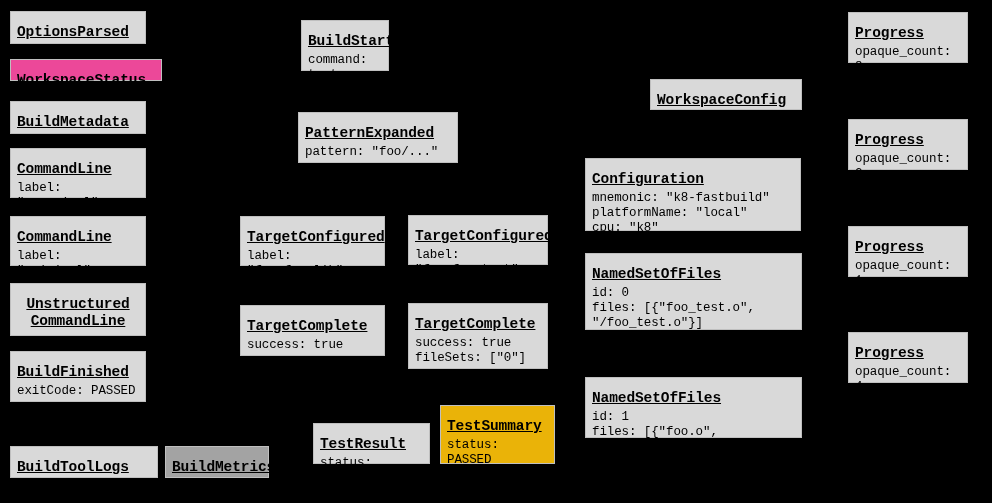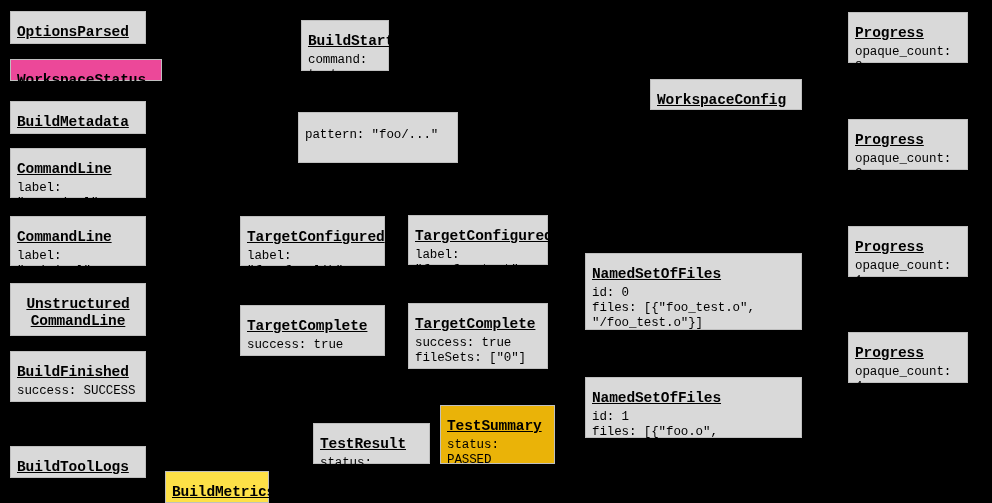--- a/index.html
+++ b/index.html
@@ -61,33 +61,34 @@
     <div class="node" style="left: 10px; top: 216px; width: 136px; height: 50px; background: rgb(217, 217, 217); border-color: rgb(191, 191, 191); color: rgb(0, 0, 0);">
       <div class="node-title">CommandLine</div>
       <div class="node-attrs">label: "original"</div>
     </div>
     <div class="node title-only" style="left: 10px; top: 283px; width: 136px; height: 53px; background: rgb(217, 217, 217); border-color: rgb(191, 191, 191); color: rgb(0, 0, 0); text-align: center;">
       <div class="node-title">Unstructured
 CommandLine</div>
     </div>
     <div class="node" style="left: 10px; top: 351px; width: 136px; height: 51px; background: rgb(217, 217, 217); border-color: rgb(191, 191, 191); color: #000000;">
       <div class="node-title">BuildFinished</div>
-      <div class="node-attrs">success: SUCCESS</div>
+      <div class="node-attrs">exitCode: PASSED</div>
     </div>
-    <div class="node title-only" style="left: 10px; top: 446px; width: 136px; height: 32px; background: rgb(217, 217, 217); border-color: rgb(191, 191, 191); color: rgb(0, 0, 0);">
+    <div class="node title-only" style="left: 10px; top: 446px; width: 148px; height: 32px; background: rgb(217, 217, 217); border-color: rgb(191, 191, 191); color: rgb(0, 0, 0);">
       <div class="node-title">BuildToolLogs</div>
     </div>
-    <div class="node title-only" style="left: 165px; top: 446px; width: 104px; height: 32px; background: #fde047; border-color: rgb(191, 191, 191); color: rgb(0, 0, 0); margin-top: 25px;">
+    <div class="node title-only" style="left: 165px; top: 446px; width: 104px; height: 32px; background: #a3a3a3; border-color: rgb(191, 191, 191); color: rgb(0, 0, 0);">
       <div class="node-title">BuildMetrics</div>
     </div>
     <div class="node" style="left: 301px; top: 20px; width: 88px; height: 51px; background: rgb(217, 217, 217); border-color: rgb(191, 191, 191); color: rgb(0, 0, 0);">
       <div class="node-title">BuildStarted</div>
       <div class="node-attrs">command: test</div>
     </div>
     <div class="node" style="left: 298px; top: 112px; width: 160px; height: 51px; background: rgb(217, 217, 217); border-color: rgb(191, 191, 191); color: rgb(0, 0, 0);">
+      <div class="node-title">PatternExpanded</div>
       <div class="node-attrs">pattern: "foo/..."</div>
     </div>
     <div class="node" style="left: 240px; top: 216px; width: 145px; height: 50px; background: rgb(217, 217, 217); border-color: rgb(191, 191, 191); color: rgb(0, 0, 0);">
       <div class="node-title">TargetConfigured</div>
       <div class="node-attrs">label: "foo:foo_lib"</div>
     </div>
     <div class="node" style="left: 408px; top: 215px; width: 140px; height: 50px; background: rgb(217, 217, 217); border-color: rgb(191, 191, 191); color: rgb(0, 0, 0);">
       <div class="node-title">TargetConfigured</div>
       <div class="node-attrs">label: "foo:foo_test"</div>
     </div>
@@ -105,20 +106,26 @@
       <div class="node-attrs">status: PASSED</div>
     </div>
     <div class="node" style="left: 440px; top: 405px; width: 115px; height: 59px; background: #eab308; border-color: rgb(191, 191, 191); color: rgb(0, 0, 0);">
       <div class="node-title">TestSummary</div>
       <div class="node-attrs">status: PASSED
 runs: 1</div>
     </div>
     <div class="node title-only" style="left: 650px; top: 67px; width: 152px; height: 31px; background: rgb(217, 217, 217); border-color: rgb(191, 191, 191); color: rgb(0, 0, 0); margin-top: 12px;">
       <div class="node-title">WorkspaceConfig</div>
     </div>
+    <div class="node" style="left: 585px; top: 158px; width: 216px; height: 73px; background: rgb(217, 217, 217); border-color: rgb(191, 191, 191); color: rgb(0, 0, 0);">
+      <div class="node-title">Configuration</div>
+      <div class="node-attrs">mnemonic: "k8-fastbuild"
+platformName: "local"
+cpu: "k8"</div>
+    </div>
     <div class="node" style="left: 585px; top: 253px; width: 217px; height: 77px; background: rgb(217, 217, 217); border-color: rgb(191, 191, 191); color: rgb(0, 0, 0);">
       <div class="node-title">NamedSetOfFiles</div>
       <div class="node-attrs">id: 0
 files: [{"foo_test.o", "/foo_test.o"}]
 fileSets: ["1"]</div>
     </div>
     <div class="node" style="left: 585px; top: 377px; width: 217px; height: 61px; background: rgb(217, 217, 217); border-color: rgb(191, 191, 191); color: rgb(0, 0, 0);">
       <div class="node-title">NamedSetOfFiles</div>
       <div class="node-attrs">id: 1
 files: [{"foo.o", "/foo.o"}]</div>

